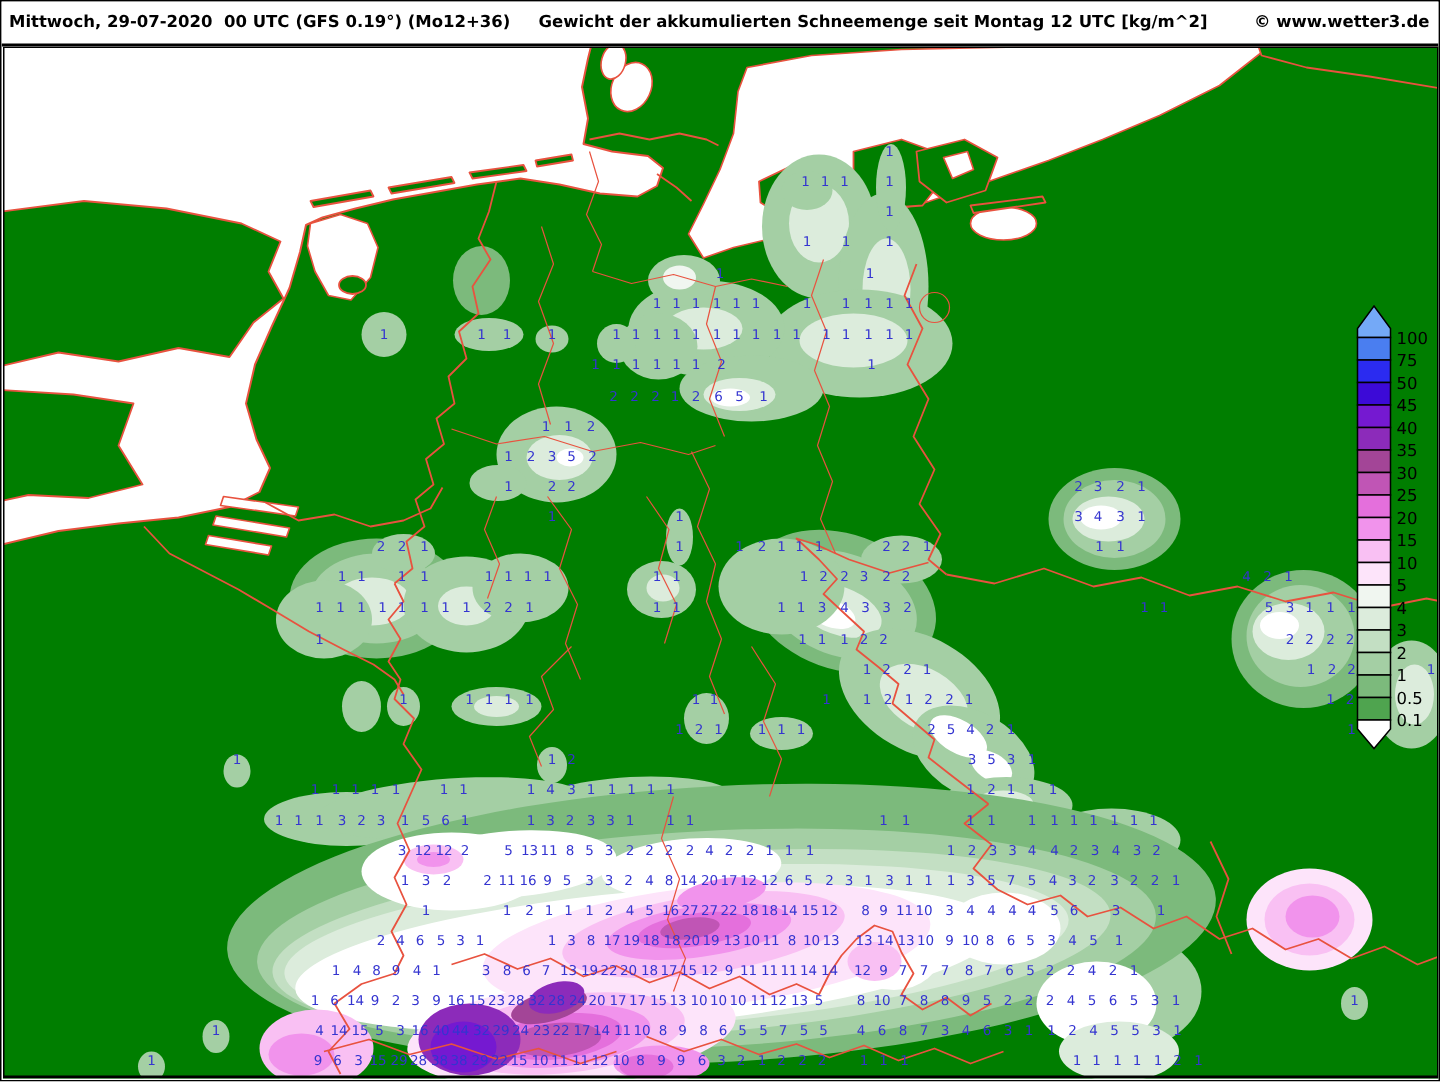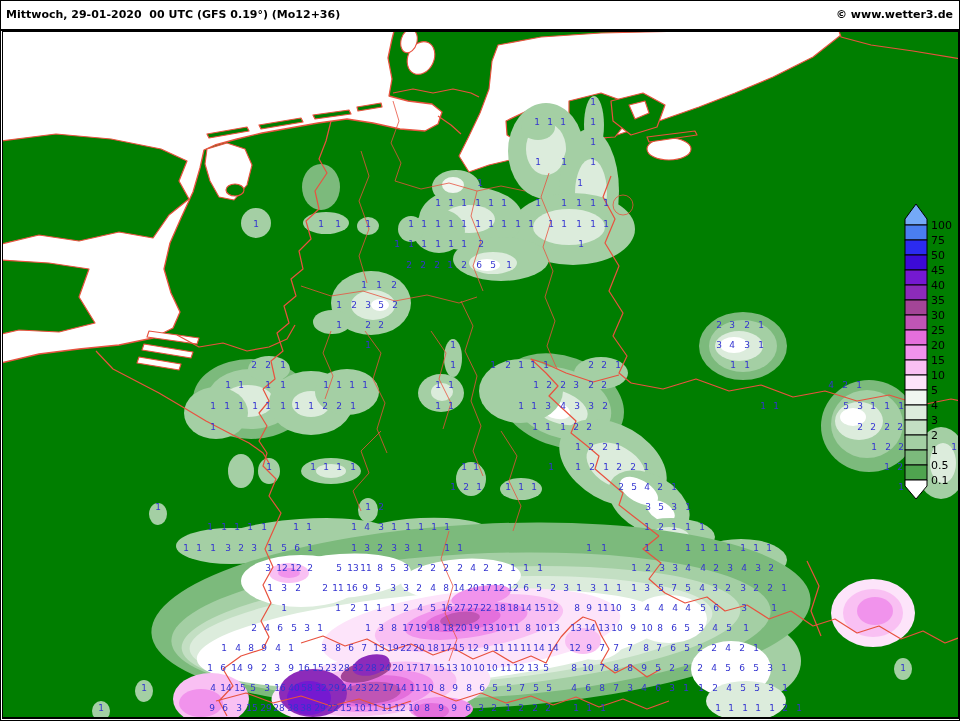--- a/index.html
+++ b/index.html
@@ -694,21 +694,21 @@
       <span style="left: 783px; top: 668px;">1</span>
       <span style="left: 902px; top: 668px;">1</span>
       <span style="left: 143px; top: 688px;">1</span>
       <span style="left: 212px; top: 688px;">4</span>
       <span style="left: 225px; top: 688px;">14</span>
       <span style="left: 239px; top: 688px;">15</span>
       <span style="left: 252px; top: 688px;">5</span>
       <span style="left: 266px; top: 688px;">3</span>
       <span style="left: 279px; top: 688px;">16</span>
       <span style="left: 293px; top: 688px;">40</span>
-      <span style="left: 306px; top: 688px;">58</span>
+      <span style="left: 306px; top: 688px;">44</span>
       <span style="left: 320px; top: 688px;">32</span>
       <span style="left: 333px; top: 688px;">29</span>
       <span style="left: 346px; top: 688px;">24</span>
       <span style="left: 360px; top: 688px;">23</span>
       <span style="left: 373px; top: 688px;">22</span>
       <span style="left: 387px; top: 688px;">17</span>
       <span style="left: 400px; top: 688px;">14</span>
       <span style="left: 414px; top: 688px;">11</span>
       <span style="left: 427px; top: 688px;">10</span>
       <span style="left: 441px; top: 688px;">8</span>
@@ -809,17 +809,18 @@
         <text x="27" y="191">5</text>
         <text x="27" y="206">4</text>
         <text x="27" y="221">3</text>
         <text x="27" y="236">2</text>
         <text x="27" y="251">1</text>
         <text x="27" y="266">0.5</text>
         <text x="27" y="281">0.1</text>
       </svg></div>
 
   <div class="hdr">
-    <span class="h-red">Mittwoch, 29-01-2020  00 UTC</span>
+    <span class="h-red">Mittwoch, 29-07-2020  00 UTC</span>
     <span class="h-model">(GFS 0.19°) (Mo12+36)</span>
+    <span class="h-title">Gewicht der akkumulierten Schneemenge seit Montag 12 UTC [kg/m^2]</span>
     <span class="h-copy">© www.wetter3.de</span>
   </div>
 </div>
 
 </body></html>

